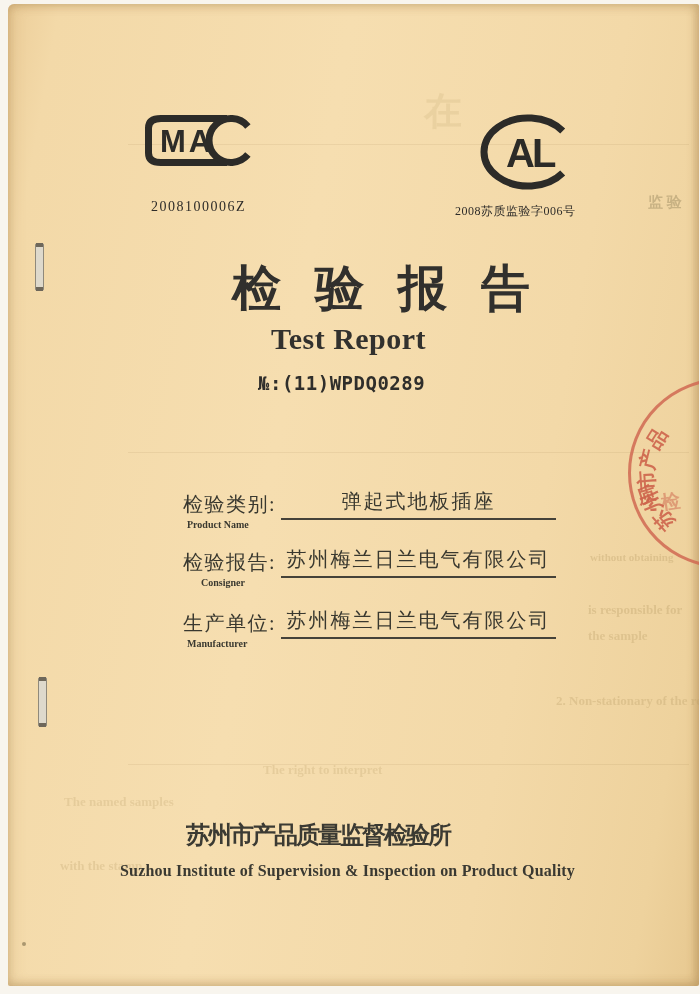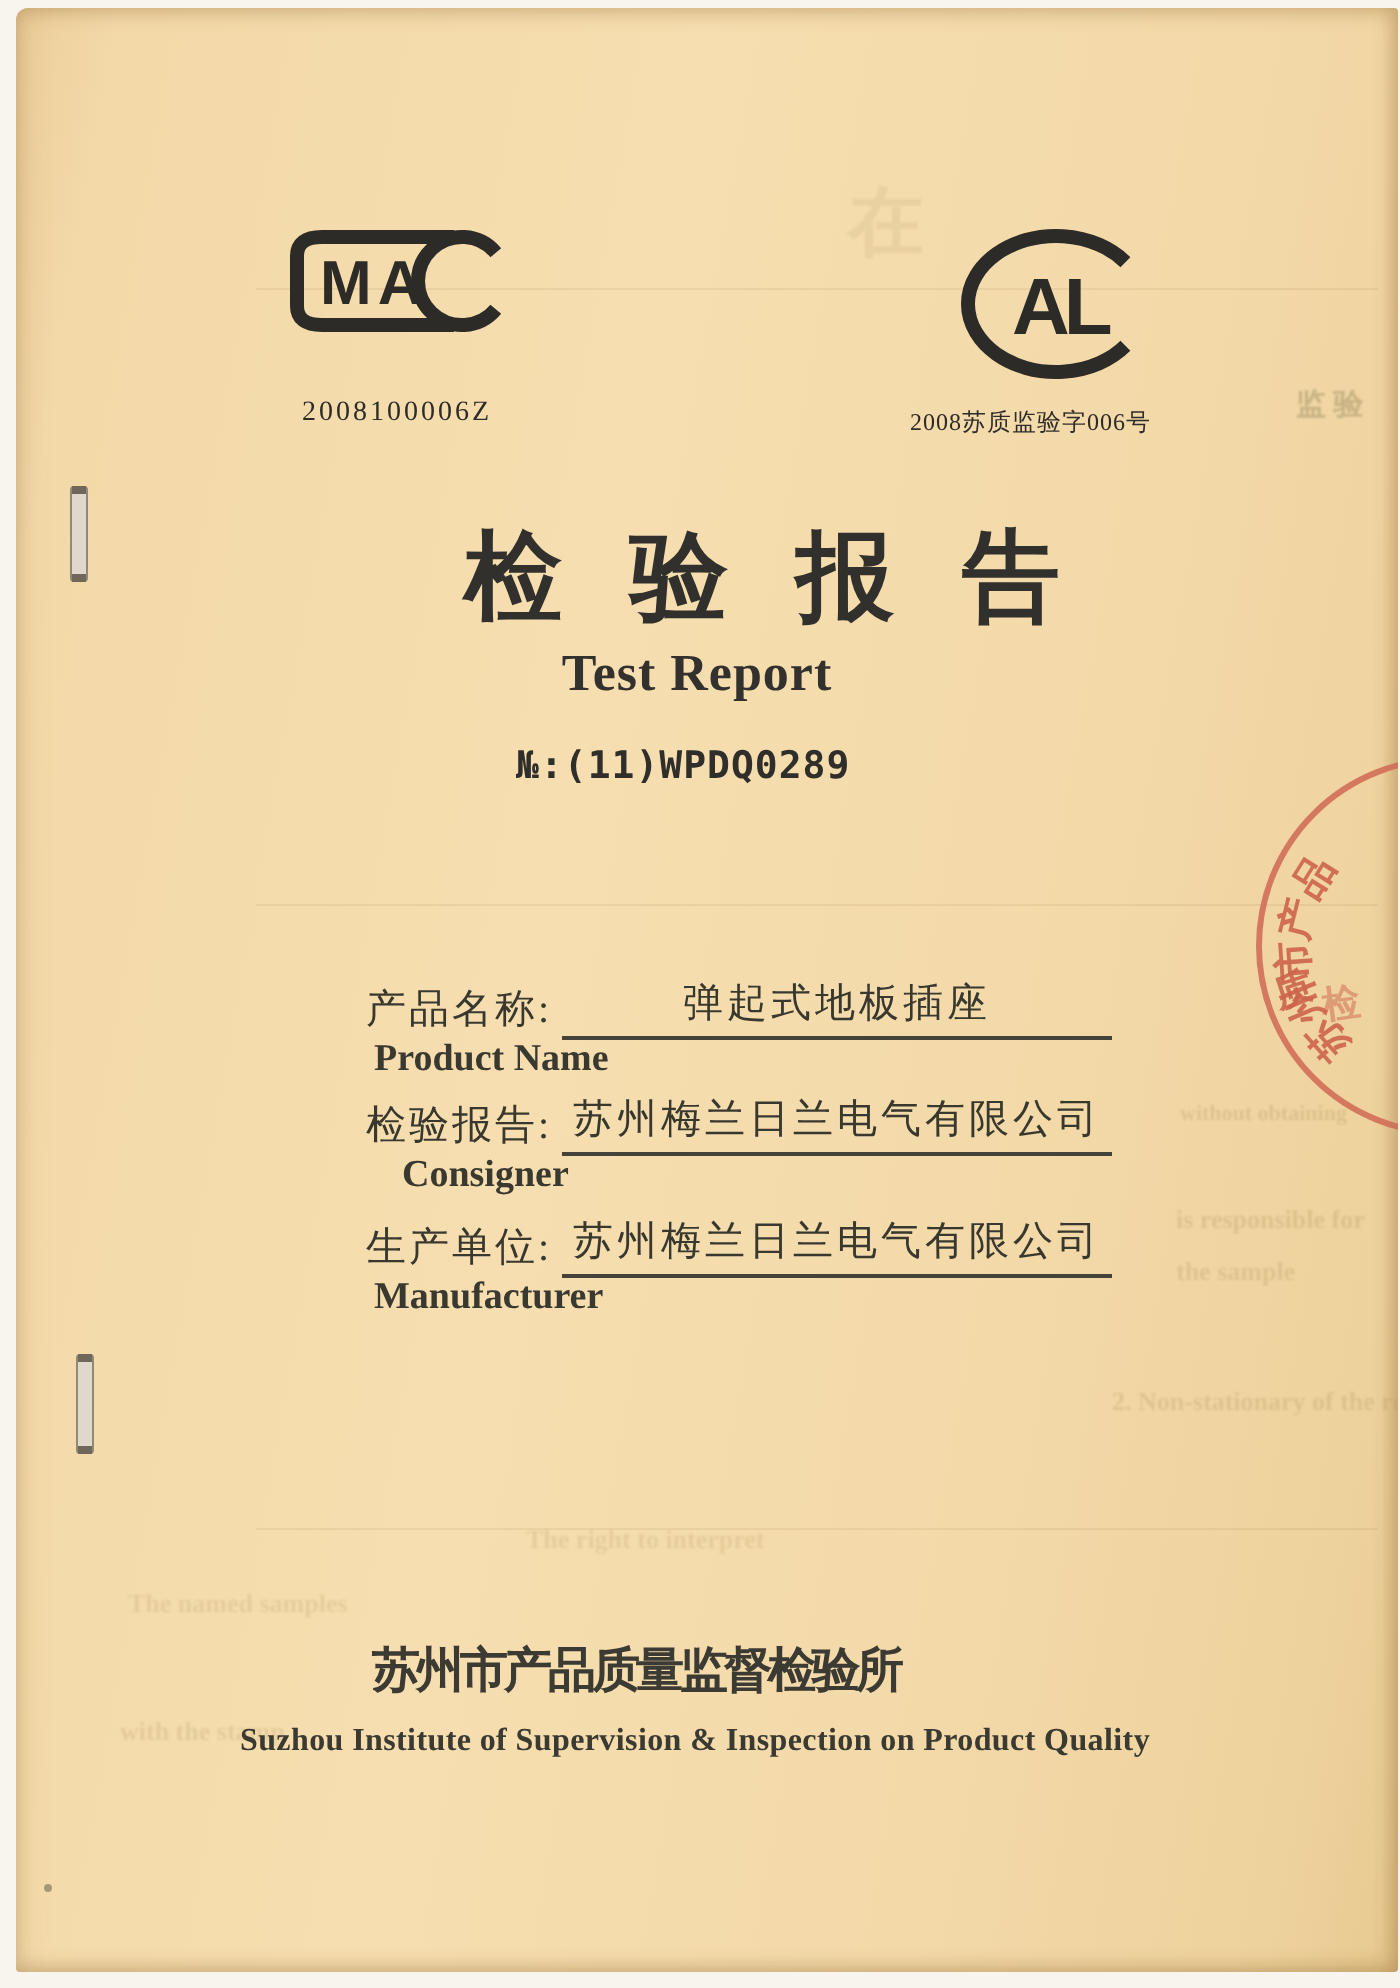--- a/index.html
+++ b/index.html
@@ -22,31 +22,31 @@
   .cal{position:absolute;left:472px;top:110px;width:97px;height:77px;}
   .cal-num{position:absolute;left:447px;top:199px;font-size:12px;letter-spacing:.5px;color:#2e2c29;}
   
   .title-zh{
     position:absolute;left:224px;top:252px;
     font-size:49px;font-weight:bold;color:#31302d;
     letter-spacing:34px;white-space:nowrap;
   }
   .title-en{
     position:absolute;left:0;right:10px;top:318px;text-align:center;
-    font-size:26px;font-weight:bold;color:#32312e;letter-spacing:.5px;
+    font-size:30px;font-weight:bold;color:#32312e;letter-spacing:.5px;
   }
   .report-no{
     position:absolute;left:250px;top:368px;
     font-family:"DejaVu Sans Mono","Liberation Mono",monospace;
     font-size:19px;font-weight:bold;color:#2f2e2b;letter-spacing:.5px;
   }
   
   .frow{position:absolute;left:175px;width:375px;height:48px;}
   .flabel{position:absolute;left:0;top:0;font-size:20px;letter-spacing:1.5px;color:#39382f;white-space:nowrap;}
-  .fen{position:absolute;top:28px;font-size:19px;font-weight:bold;color:#3a3930;white-space:nowrap;}
+  .fen{position:absolute;top:28px;font-size:10px;font-weight:bold;color:#3a3930;white-space:nowrap;}
   .fvalue{
     position:absolute;left:98px;top:-3px;width:275px;text-align:center;
     font-size:20px;letter-spacing:2px;color:#39382f;
     padding-bottom:3px;border-bottom:2px solid #454239;white-space:nowrap;
   }
   .r1{top:487px}.r2{top:545px}.r3{top:606px}.r4{top:665px}
   .r1 .fen{left:4px}.r2 .fen{left:18px}.r3 .fen{left:4px}.r4 .fen{left:14px}
   .r4 .fen{top:26px}
   
   .inst-zh{
@@ -121,21 +121,21 @@
     <path d="M 82.7,17.1 A 44,34 0 1 0 82.7,58.9" fill="none" stroke="#2c2b28" stroke-width="7"></path>
     <text x="26" y="53" font-family="Liberation Sans, sans-serif" font-size="40" font-weight="bold" letter-spacing="-3" fill="#2c2b28">AL</text>
   </svg>
   <div class="cal-num">2008苏质监验字006号</div>
 
   <div class="title-zh">检验报告</div>
   <div class="title-en">Test Report</div>
   <div class="report-no">№:(11)WPDQ0289</div>
 
   <div class="frow r1">
-    <div class="flabel">产品名称:</div>
+    <div class="flabel">检验类别:</div>
     <div class="fen">Product Name</div>
     <div class="fvalue">弹起式地板插座</div>
   </div>
   <div class="frow r2">
     <div class="flabel">检验报告:</div>
     <div class="fen">Consigner</div>
     <div class="fvalue">苏州梅兰日兰电气有限公司</div>
   </div>
   <div class="frow r3">
     <div class="flabel">生产单位:</div>

